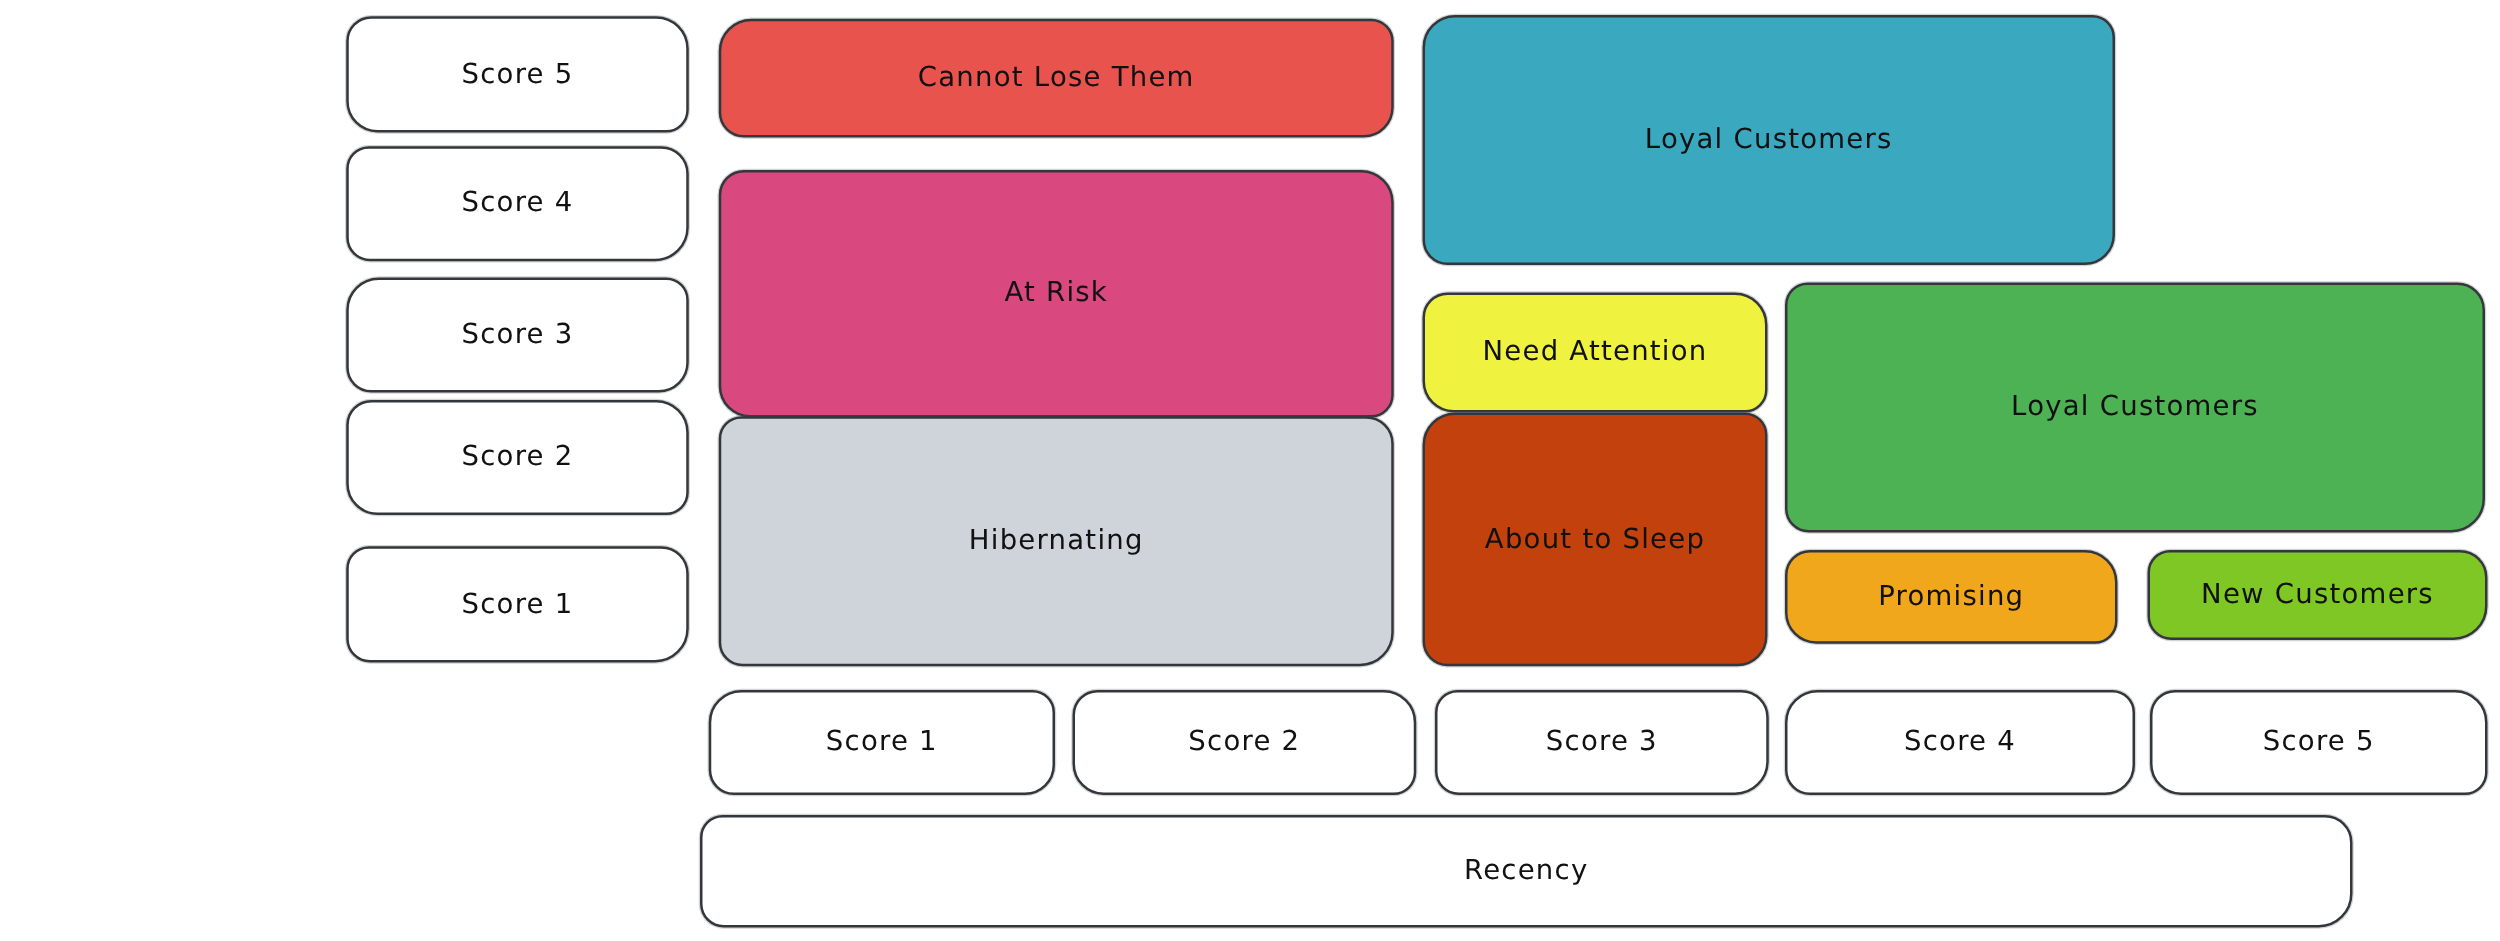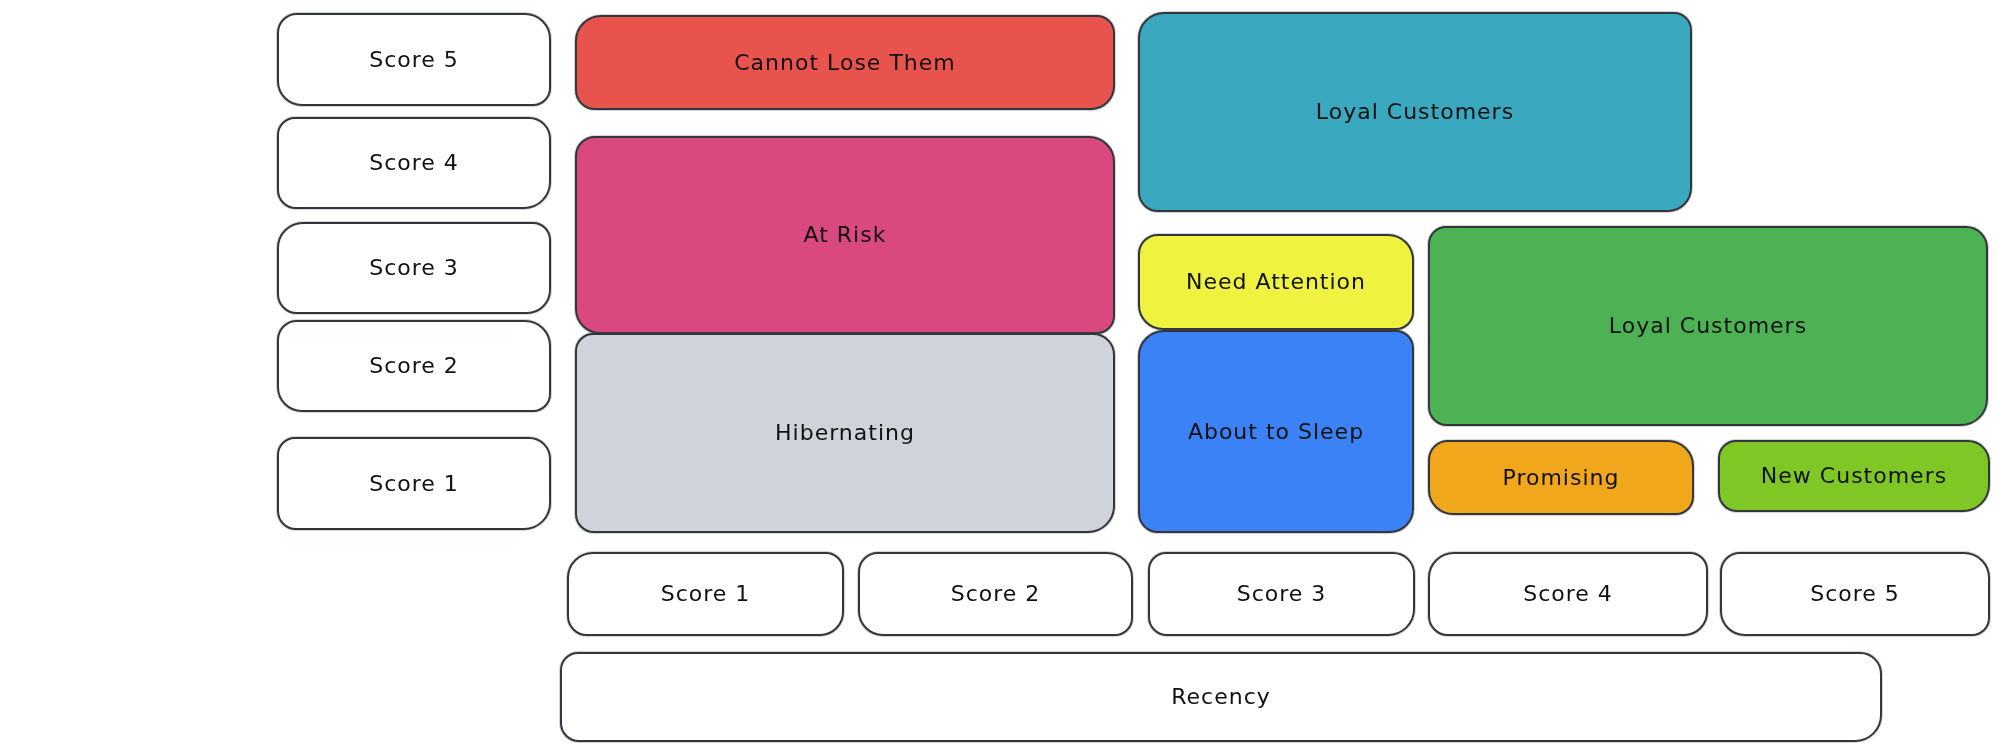--- a/index.html
+++ b/index.html
@@ -70,21 +70,21 @@
     </div>
     <div class="box" style="left: 1138px; top: 12px; width: 554px; height: 200px; background: rgb(58, 168, 191);">
       <span>Loyal Customers</span>
     </div>
     <div class="box" style="left: 1138px; top: 234px; width: 276px; height: 96px; background: rgb(239, 242, 62);">
       <span>Need Attention</span>
     </div>
     <div class="box" style="left: 1428px; top: 226px; width: 560px; height: 200px; background: rgb(77, 178, 83);">
       <span>Loyal Customers</span>
     </div>
-    <div class="box" style="left: 1138px; top: 330px; width: 276px; height: 203px; background: #3b82f6;">
+    <div class="box" style="left: 1138px; top: 330px; width: 276px; height: 203px; background: #c2410c;">
       <span>About to Sleep</span>
     </div>
     <div class="box" style="left: 1428px; top: 440px; width: 266px; height: 75px; background: rgb(240, 167, 28);">
       <span>Promising</span>
     </div>
     <div class="box" style="left: 1718px; top: 440px; width: 272px; height: 72px; background: rgb(126, 199, 36);">
       <span>New Customers</span>
     </div>
     <div class="box" style="left: 567px; top: 552px; width: 277px; height: 84px;">
       <span>Score 1</span>

